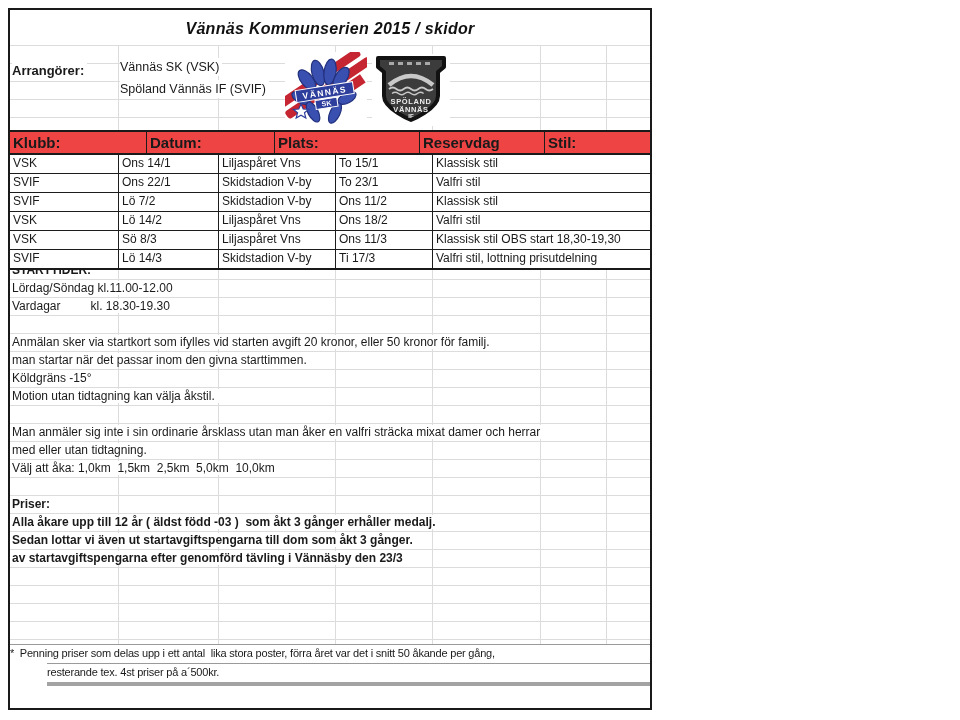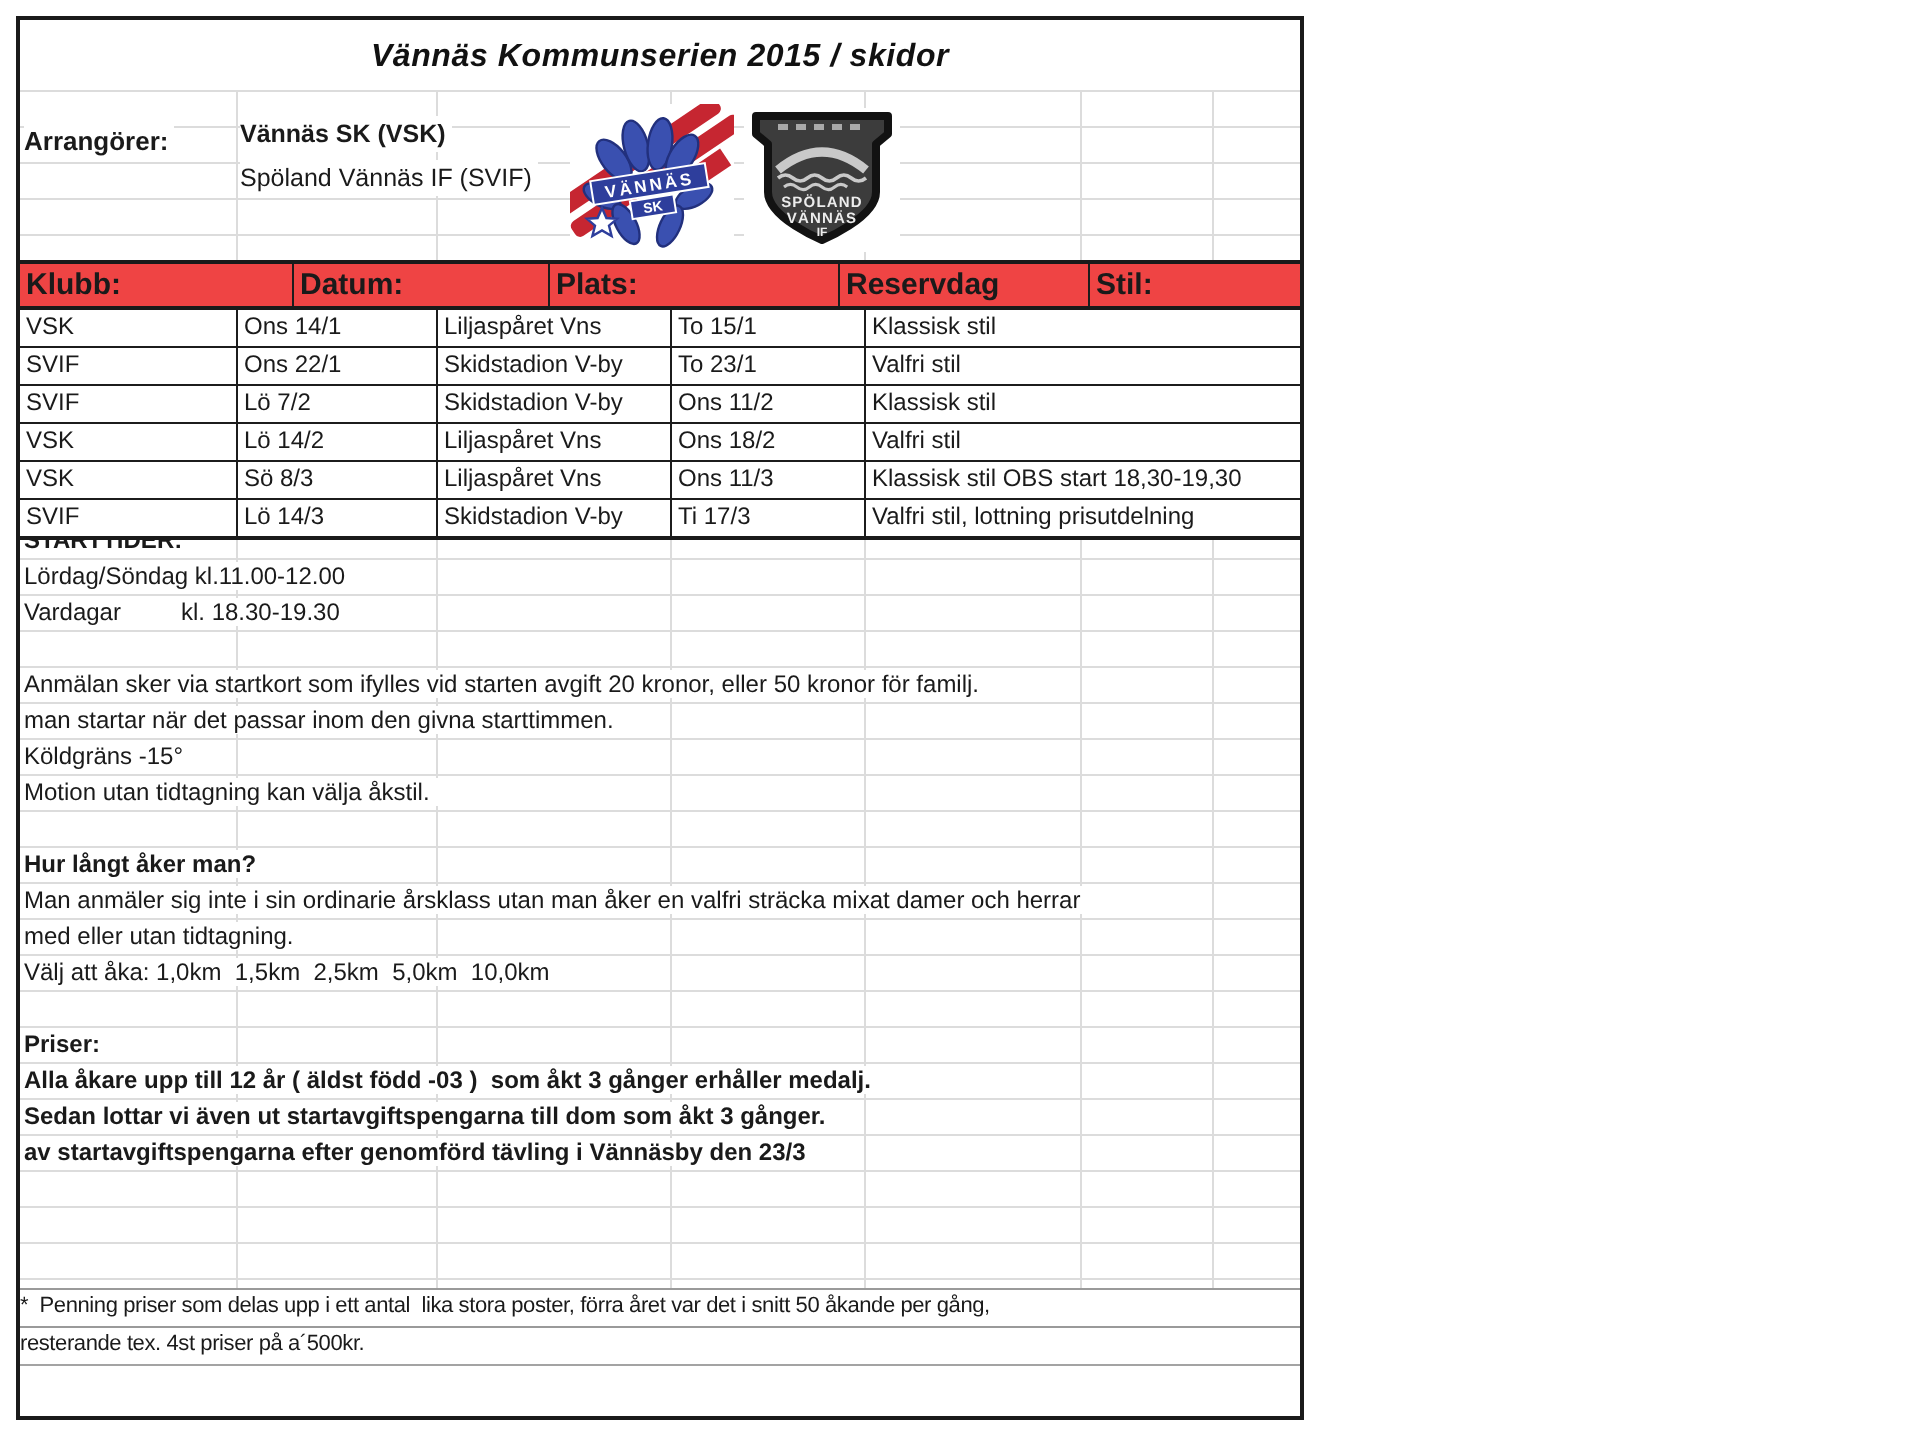--- a/index.html
+++ b/index.html
@@ -26,21 +26,21 @@
     letter-spacing:0.3px; color:#111;
   }
   .org-label {
     position:absolute; left:2px; top:52px; height:18px; line-height:18px; z-index:1;
     font-weight:bold; font-size:13px; background:#fff; padding-right:3px; white-space:pre;
   }
   .org-line1, .org-line2 {
     position:absolute; left:110px; height:18px; line-height:18px; z-index:1;
     font-size:12.5px; background:#fff; padding-right:3px; white-space:pre;
   }
-  .org-line1 { top:48px;font-weight:bold; }
+  .org-line1 { top:48px; }
   .org-line2 { top:70px; }
 
   .logo { position:absolute; z-index:2; background:#fff; }
   .logo-vsk  { left:275px; top:42px; width:82px; height:78px; }
   .logo-svif { left:362px; top:44px; width:78px; height:72px; }
 
   
   .sched {
     position:absolute; left:0; top:120px; width:640px; z-index:2;
     background:#fff; border-top:2px solid #1a1a1a; border-bottom:2px solid #1a1a1a;
@@ -62,21 +62,21 @@
     padding:0 4px 0 2px;
   }
   .row.b { font-weight:bold; }
 
   
   .footnote { position:absolute; left:0; top:634px; width:640px; z-index:2; background:#fff; }
   .fn-row {
     height:18px; line-height:17px; font-size:11px; letter-spacing:-0.2px;
     border-top:1px solid #9a9a9a; white-space:pre; padding-left:0;
   }
-  .fn-row:last-child { border-bottom:1px solid #a3a3a3; }
+  .fn-row:last-child { border-bottom:4px solid #a3a3a3;margin-left:37px; }
 </style>
 </head>
 <body>
 
 <div class="sheet">
 
   <div class="hgrid"></div>
   <div class="vline" style="left:108px"></div>
   <div class="vline" style="left:208px"></div>
   <div class="vline" style="left:325px"></div>
@@ -191,21 +191,20 @@
   <div class="body-lines">
     <div class="row b"><span>STARTTIDER:</span></div>
     <div class="row"><span>Lördag/Söndag kl.11.00-12.00</span></div>
     <div class="row"><span>Vardagar         kl. 18.30-19.30</span></div>
     <div class="row"><span></span></div>
     <div class="row"><span>Anmälan sker via startkort som ifylles vid starten avgift 20 kronor, eller 50 kronor för familj.</span></div>
     <div class="row"><span>man startar när det passar inom den givna starttimmen.</span></div>
     <div class="row"><span>Köldgräns -15°</span></div>
     <div class="row"><span>Motion utan tidtagning kan välja åkstil.</span></div>
     <div class="row"><span></span></div>
-    <div class="row b"><span>Hur långt åker man?</span></div>
     <div class="row"><span>Man anmäler sig inte i sin ordinarie årsklass utan man åker en valfri sträcka mixat damer och herrar</span></div>
     <div class="row"><span>med eller utan tidtagning.</span></div>
     <div class="row"><span>Välj att åka: 1,0km  1,5km  2,5km  5,0km  10,0km</span></div>
     <div class="row"><span></span></div>
     <div class="row b"><span>Priser:</span></div>
     <div class="row b"><span>Alla åkare upp till 12 år ( äldst född -03 )  som åkt 3 gånger erhåller medalj.</span></div>
     <div class="row b"><span>Sedan lottar vi även ut startavgiftspengarna till dom som åkt 3 gånger.</span></div>
     <div class="row b"><span>av startavgiftspengarna efter genomförd tävling i Vännäsby den 23/3</span></div>
   </div>
 

